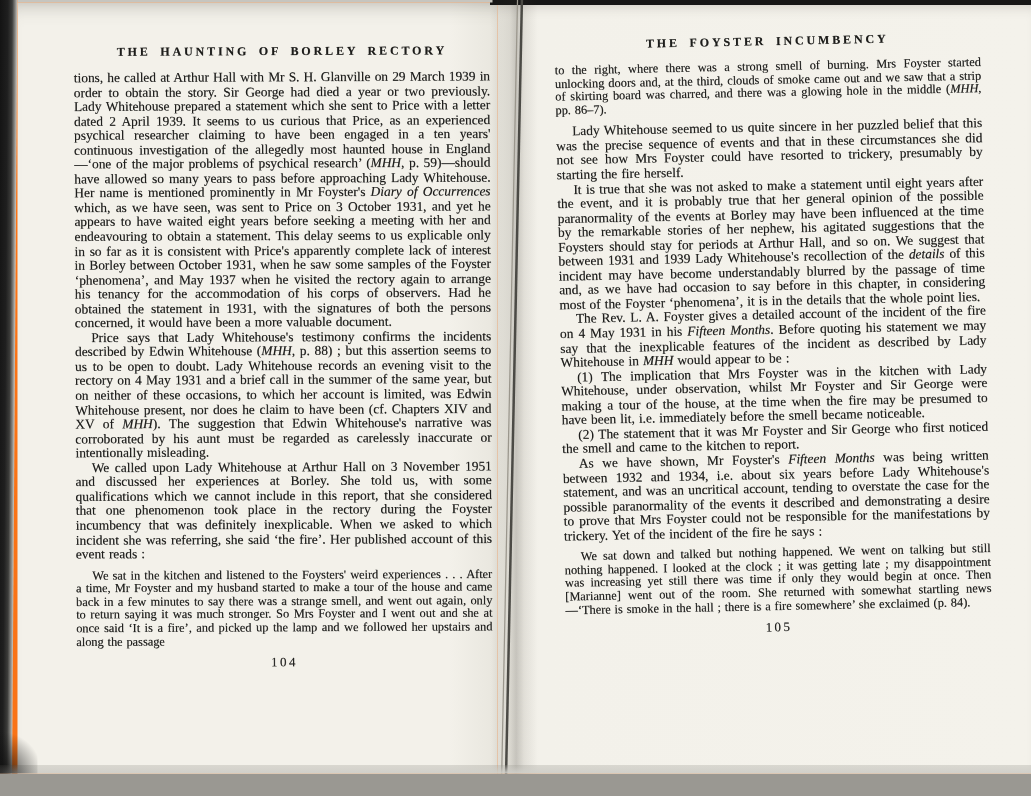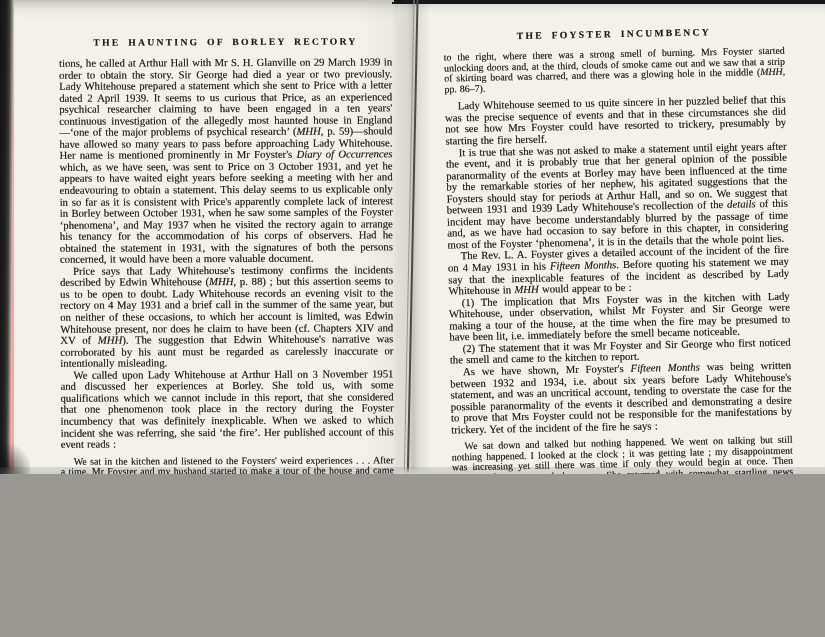--- a/index.html
+++ b/index.html
@@ -1,21 +1,21 @@
 <!DOCTYPE html>
 <html><head>
 <meta charset="utf-8">
 <style>
   html, body { margin: 0; padding: 0; background: #9a9892; }
   .scan {
     position: relative;
     width: 825px;
-    height: 474px;
+    height: 619px;
     overflow: hidden;
-    background: #fca5a5;
+    background: #f97316;
     font-family: "Liberation Serif", "DejaVu Serif", serif;
   }
   
   .book-edge {
     position: absolute; left: 0; top: 0; width: 14px; height: 637px;
     background: linear-gradient(to right, #131313 0%, #1f1f1f 45%, #3c3c3a 70%, #8b8a86 88%, #c9c7c0 100%);
     transform: skewX(-0.4deg); transform-origin: top left;
   }
   .top-edge-dark {
     position: absolute; top: 0; left: 392px; right: 0; height: 4px; background: #161616;

